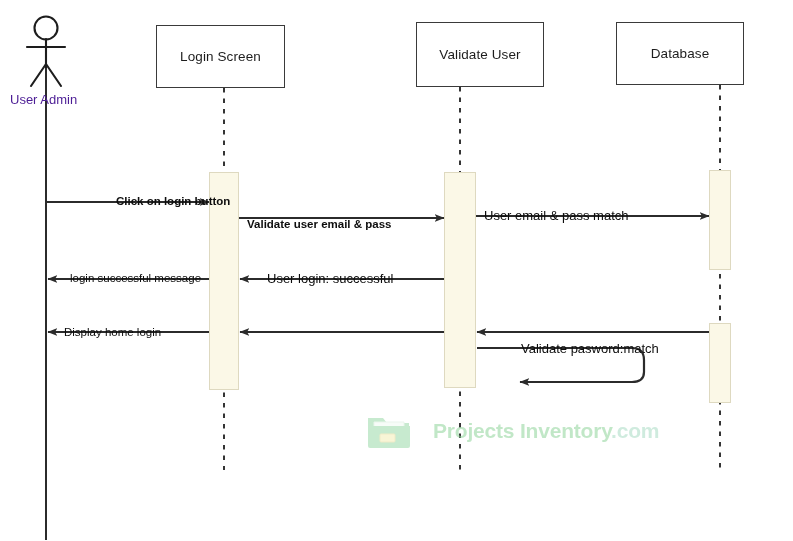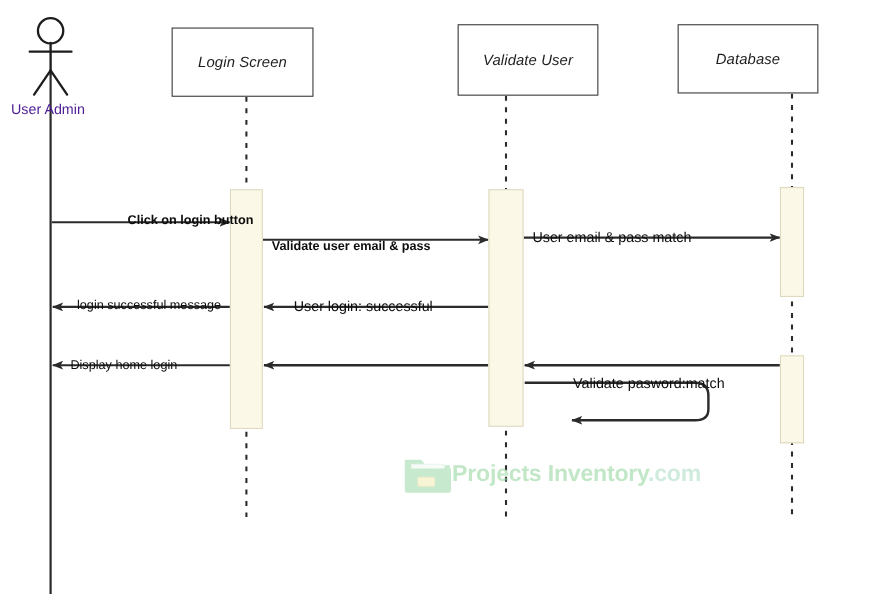--- a/index.html
+++ b/index.html
@@ -26,21 +26,20 @@
     height: 541px;
   }
   .lifeline-box {
     position: absolute;
     box-sizing: border-box;
     border: 1.6px solid #3a3a3a;
     background: #ffffff;
     display: flex;
     align-items: center;
     justify-content: center;
-    font-style: italic;
   }
   .lifeline-box-label {
     font-size: 13.5px;
     color: #1d1d1d;
     font-family: "Liberation Sans", sans-serif;
     letter-spacing: 0.1px;
     white-space: nowrap;
   }
   .actor-label {
     position: absolute;
@@ -68,21 +67,21 @@
     font-size: 13px;
   }
   .msg-label.semi {
     font-weight: bold;
     font-size: 11.5px;
   }
   .watermark {
     position: absolute;
     display: flex;
     align-items: center;
-    gap: 0;
+    gap: 22px;
     opacity: 0.55;
     pointer-events: none;
   }
   .watermark-text {
     font-size: 21px;
     font-weight: bold;
     font-family: "Liberation Sans", sans-serif;
     color: #8fd49a;
     letter-spacing: -0.2px;
     white-space: nowrap;

